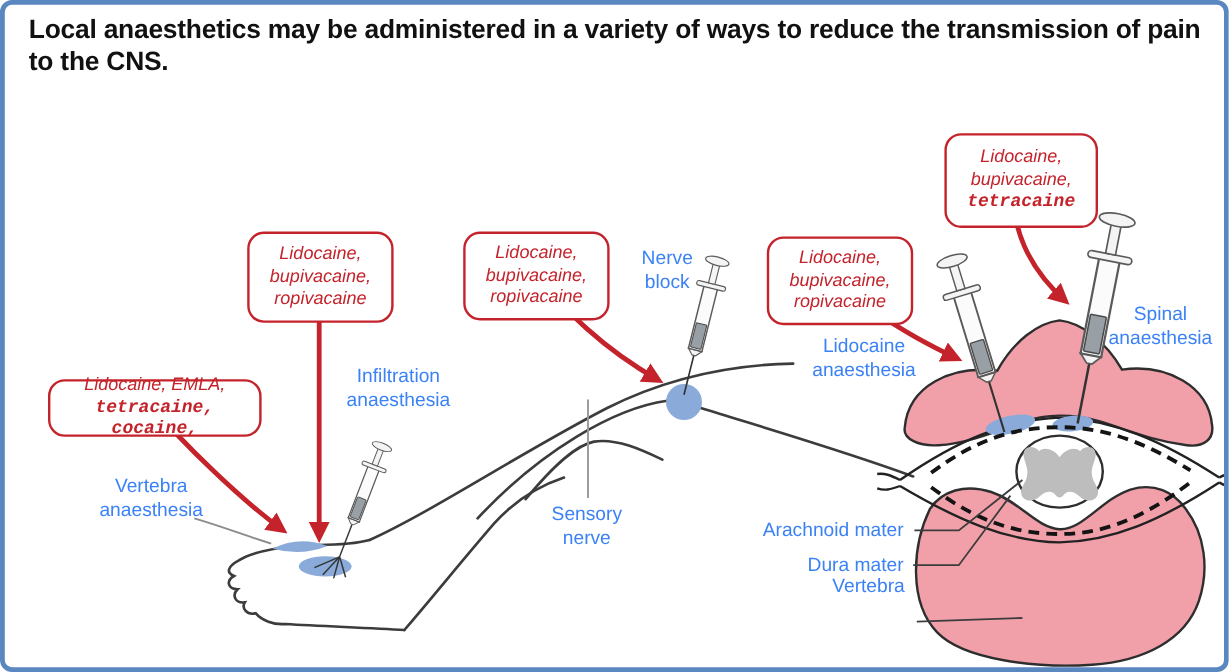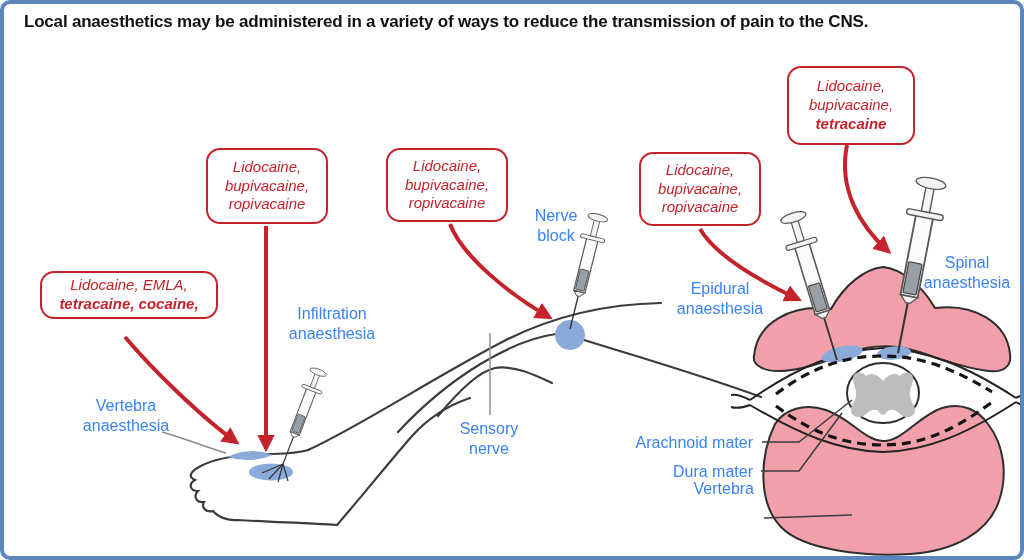--- a/index.html
+++ b/index.html
@@ -3,30 +3,30 @@
 <meta charset="utf-8">
 <style>
   html,body{margin:0;padding:0;background:#fff;font-family:"Liberation Sans",sans-serif;}
   #canvas{
     position:relative;width:1024px;height:560px;box-sizing:border-box;
     background:#ffffff;border:4px solid #5b87c1;border-radius:10px;overflow:hidden;
   }
   #art{position:absolute;left:0;top:0;width:1016px;height:552px;}
   .title{
     position:absolute;left:20px;top:8px;width:980px;
-    font-size:17px;font-weight:bold;color:#111;letter-spacing:-0.2px;
+    font-size:22px;font-weight:bold;color:#111;letter-spacing:-0.2px;
   }
   .callout{
     position:absolute;box-sizing:border-box;
     border:2.5px solid #c5232b;border-radius:14px;background:#fff;
     display:flex;flex-direction:column;justify-content:center;align-items:center;
     color:#c5232b;font-style:italic;font-size:15px;line-height:1.26;text-align:center;
-    padding:4px 6px;z-index:3;
+    padding:4px 6px;z-index:3;margin-top:45px;
   }
-  .callout .b{font-weight:bold;}
+  .callout .b{font-weight:bold;font-family:Liberation Mono, monospace;}
   .lbl{
     position:absolute;color:#3b82f6;font-size:16px;line-height:1.22;
     white-space:pre-line;text-align:center;z-index:3;
   }
   .lbl.right{text-align:right;margin-left:24px;}
 </style>
 </head>
 <body>
 
 <div id="canvas">
@@ -145,21 +145,21 @@
   </div>
 
   <div class="lbl" style="left:122px;top:392px;transform:translateX(-50%);">Vertebra
 anaesthesia</div>
   <div class="lbl" style="left:328px;top:300px;transform:translateX(-50%);">Infiltration
 anaesthesia</div>
   <div class="lbl" style="left:552px;top:202px;transform:translateX(-50%);">Nerve
 block</div>
   <div class="lbl" style="left:485px;top:415px;transform:translateX(-50%);">Sensory
 nerve</div>
-  <div class="lbl" style="left:716px;top:275px;transform:translateX(-50%);">Epidural
+  <div class="lbl" style="left:716px;top:275px;transform:translateX(-50%);">Lidocaine
 anaesthesia</div>
   <div class="lbl" style="left:963px;top:249px;transform:translateX(-50%);">Spinal
 anaesthesia</div>
   <div class="lbl right" style="right:267px;top:429px;">Arachnoid mater</div>
   <div class="lbl right" style="right:267px;top:458px;text-align:right;">Dura mater</div>
   <div class="lbl right" style="right:266px;top:475px;">Vertebra</div>
 
 </div>
 
 </body></html>

